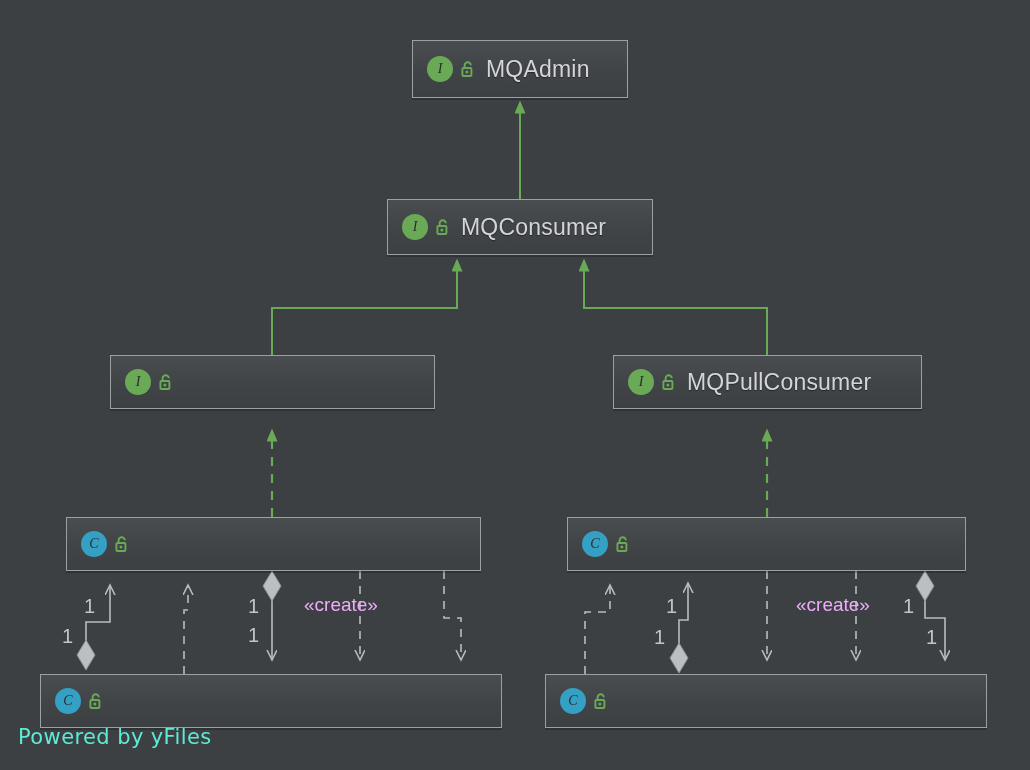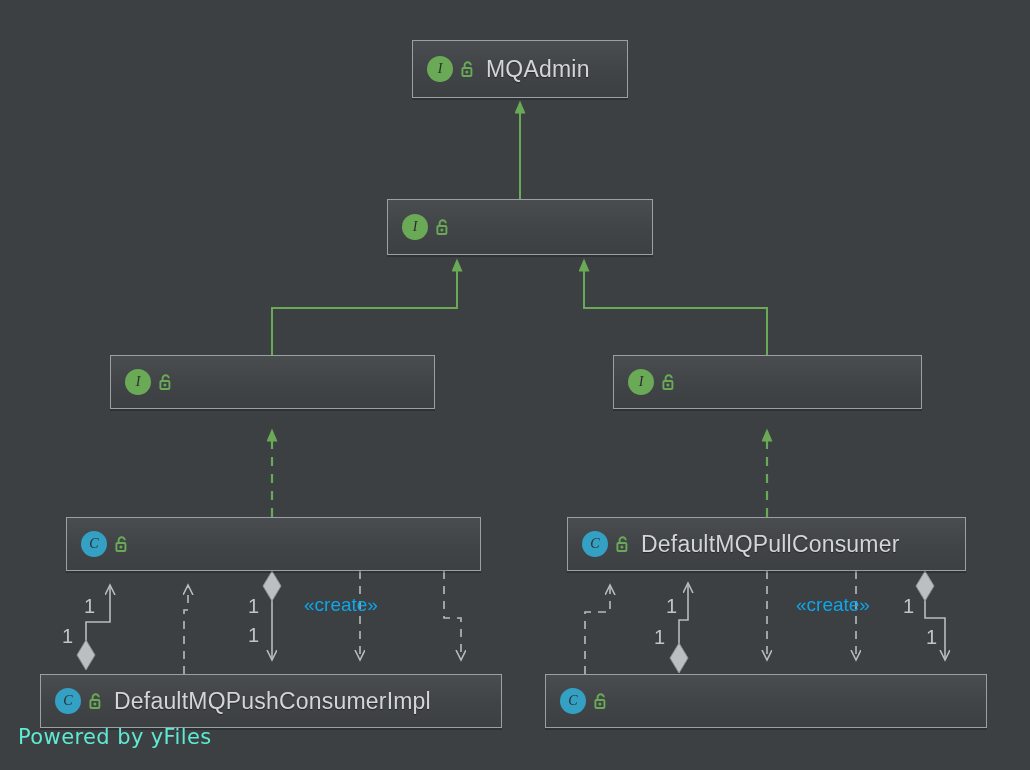--- a/index.html
+++ b/index.html
@@ -63,21 +63,21 @@
     text-shadow: 0 1px 1px rgba(0,0,0,0.45);
   }
   .edge-label {
     position: absolute;
     font-size: 19px;
     color: #b9bcbf;
     white-space: nowrap;
     font-family: "Liberation Sans", sans-serif;
   }
   .edge-label.mult { font-size: 20px; color: #c2c5c8; }
-  .edge-label.stereo { font-size: 19px; color: #0ea5e9; }
+  .edge-label.stereo { font-size: 19px; color: #f0abfc; }
   .watermark {
     position: absolute;
     left: 18px;
     top: 725px;
     font-size: 21px;
     color: #5eead4;
     font-family: "DejaVu Sans", sans-serif;
     letter-spacing: 0.4px;
   }
 </style>
@@ -171,67 +171,67 @@
     <span class="node-label">MQAdmin</span>
   </div>
 
   <div class="uml-node" style="left:387px; top:199px; width:266px; height:56px;">
     <span class="node-icon-type iface">I</span>
     <svg class="node-icon-lock" viewBox="0 0 16 18">
       <path d="M4.6,8 V5.3 a3.1,3.1 0 0 1 6.2,0" fill="none" stroke="#6aaa57" stroke-width="1.9"></path>
       <rect x="2.4" y="8" width="9" height="8" rx="1.1" fill="none" stroke="#6aaa57" stroke-width="1.9"></rect>
       <circle cx="6.9" cy="12" r="1.5" fill="#6aaa57"></circle>
     </svg>
+    <span class="node-label">MQConsumer</span>
   </div>
 
   <div class="uml-node" style="left:110px; top:355px; width:325px; height:54px;">
     <span class="node-icon-type iface">I</span>
     <svg class="node-icon-lock" viewBox="0 0 16 18">
       <path d="M4.6,8 V5.3 a3.1,3.1 0 0 1 6.2,0" fill="none" stroke="#6aaa57" stroke-width="1.9"></path>
       <rect x="2.4" y="8" width="9" height="8" rx="1.1" fill="none" stroke="#6aaa57" stroke-width="1.9"></rect>
       <circle cx="6.9" cy="12" r="1.5" fill="#6aaa57"></circle>
     </svg>
   </div>
 
   <div class="uml-node" style="left:613px; top:355px; width:309px; height:54px;">
     <span class="node-icon-type iface">I</span>
     <svg class="node-icon-lock" viewBox="0 0 16 18">
       <path d="M4.6,8 V5.3 a3.1,3.1 0 0 1 6.2,0" fill="none" stroke="#6aaa57" stroke-width="1.9"></path>
       <rect x="2.4" y="8" width="9" height="8" rx="1.1" fill="none" stroke="#6aaa57" stroke-width="1.9"></rect>
       <circle cx="6.9" cy="12" r="1.5" fill="#6aaa57"></circle>
     </svg>
+    <span class="node-label">MQPullConsumer</span>
   </div>
 
   <div class="uml-node" style="left:66px; top:517px; width:415px; height:54px;">
     <span class="node-icon-type cls">C</span>
     <svg class="node-icon-lock" viewBox="0 0 16 18">
       <path d="M4.6,8 V5.3 a3.1,3.1 0 0 1 6.2,0" fill="none" stroke="#6aaa57" stroke-width="1.9"></path>
       <rect x="2.4" y="8" width="9" height="8" rx="1.1" fill="none" stroke="#6aaa57" stroke-width="1.9"></rect>
       <circle cx="6.9" cy="12" r="1.5" fill="#6aaa57"></circle>
     </svg>
   </div>
 
   <div class="uml-node" style="left:567px; top:517px; width:399px; height:54px;">
     <span class="node-icon-type cls">C</span>
     <svg class="node-icon-lock" viewBox="0 0 16 18">
       <path d="M4.6,8 V5.3 a3.1,3.1 0 0 1 6.2,0" fill="none" stroke="#6aaa57" stroke-width="1.9"></path>
       <rect x="2.4" y="8" width="9" height="8" rx="1.1" fill="none" stroke="#6aaa57" stroke-width="1.9"></rect>
       <circle cx="6.9" cy="12" r="1.5" fill="#6aaa57"></circle>
     </svg>
-    <span class="node-label">DefaultMQPullConsumer</span>
   </div>
 
   <div class="uml-node" style="left:40px; top:674px; width:462px; height:54px;">
     <span class="node-icon-type cls">C</span>
     <svg class="node-icon-lock" viewBox="0 0 16 18">
       <path d="M4.6,8 V5.3 a3.1,3.1 0 0 1 6.2,0" fill="none" stroke="#6aaa57" stroke-width="1.9"></path>
       <rect x="2.4" y="8" width="9" height="8" rx="1.1" fill="none" stroke="#6aaa57" stroke-width="1.9"></rect>
       <circle cx="6.9" cy="12" r="1.5" fill="#6aaa57"></circle>
     </svg>
-    <span class="node-label">DefaultMQPushConsumerImpl</span>
   </div>
 
   <div class="uml-node" style="left:545px; top:674px; width:442px; height:54px;">
     <span class="node-icon-type cls">C</span>
     <svg class="node-icon-lock" viewBox="0 0 16 18">
       <path d="M4.6,8 V5.3 a3.1,3.1 0 0 1 6.2,0" fill="none" stroke="#6aaa57" stroke-width="1.9"></path>
       <rect x="2.4" y="8" width="9" height="8" rx="1.1" fill="none" stroke="#6aaa57" stroke-width="1.9"></rect>
       <circle cx="6.9" cy="12" r="1.5" fill="#6aaa57"></circle>
     </svg>
   </div>

